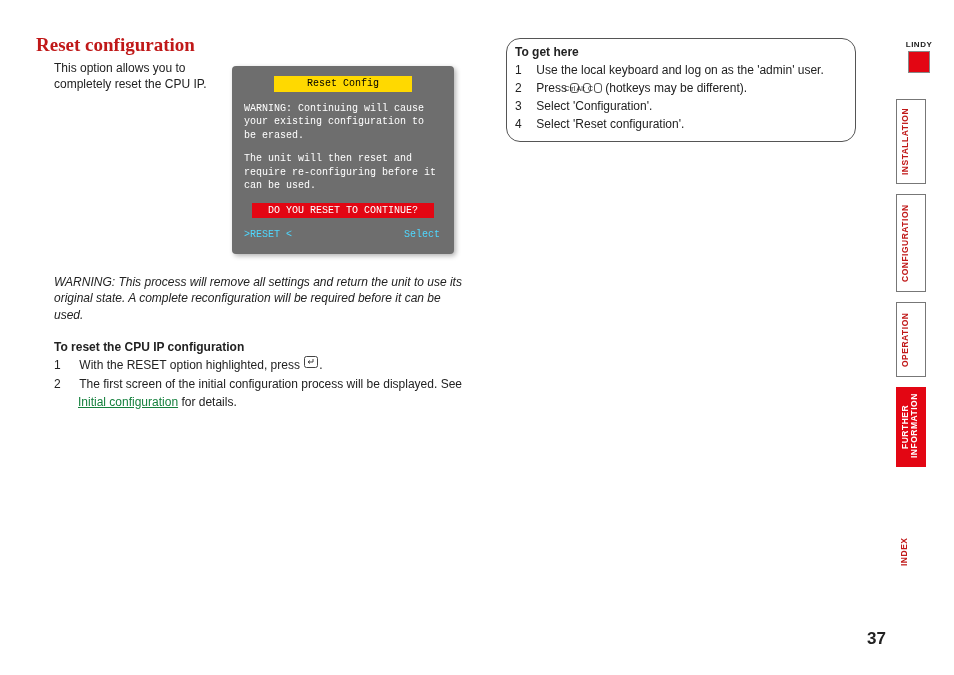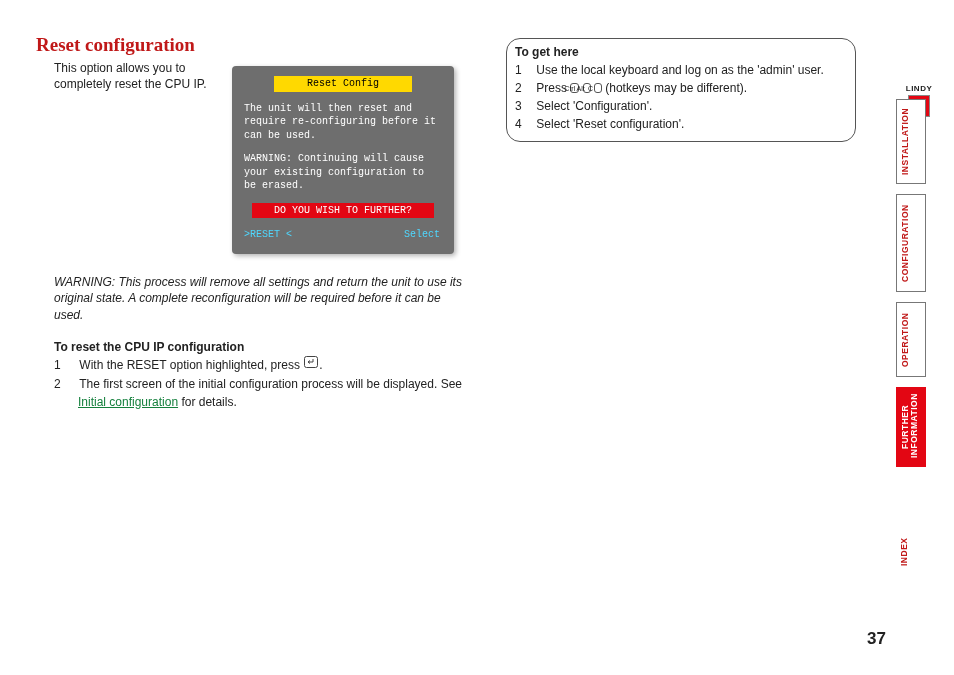--- a/index.html
+++ b/index.html
@@ -3,21 +3,21 @@
 <meta charset="utf-8">
 <style>
   * { box-sizing: border-box; margin: 0; padding: 0; }
   html, body { width: 954px; height: 675px; font-family: "Helvetica Neue", Arial, sans-serif; background: #fff; color: #222; }
   .page { position: relative; width: 954px; height: 675px; padding: 34px 30px 28px 36px; }
   .content { display: flex; gap: 40px; }
   .leftcol { width: 430px; }
   .rightcol { width: 350px; }
   .sidetabs { position: absolute; right: 28px; top: 44px; width: 30px; display: flex; flex-direction: column; gap: 10px; align-items: stretch; }
   .logo { position: absolute; right: 20px; top: 40px; width: 30px; text-align: center; }
-  .logo-text { font-weight: bold; font-size: 8px; letter-spacing: 0.5px; margin-top: 44px; }
+  .logo-text { font-weight: bold; font-size: 8px; letter-spacing: 0.5px; }
   .logo-square { width: 22px; height: 22px; background: #e30613; border: 1px solid #888; margin: 2px auto 0; }
   .tab { writing-mode: vertical-rl; transform: rotate(180deg); text-align: center; font-size: 8.5px; letter-spacing: 0.5px; border: 1px solid #777; padding: 8px 4px; font-weight: bold; cursor: pointer; line-height: 1.1; }
   .tab.white { background: #fff; color: #c01818; }
   .tab.red { background: #e30613; color: #fff; border-color: #e30613; }
   .tab.noborder { border: none; }
   .tab.installation { height: 85px; margin-top: 55px; }
   .tab.configuration { height: 98px; }
   .tab.operation { height: 75px; }
   .tab.further { height: 80px; }
   .tab.index { height: 50px; margin-top: 50px; }
@@ -73,24 +73,24 @@
 
     <div class="leftcol">
       <h1 class="title">Reset configuration</h1>
 
       <div class="twoup">
         <div class="intro">This option allows you to completely reset the CPU IP.</div>
 
         <div class="dialog">
           <div class="hdr">Reset Config</div>
           <div class="body">
+            <p>WARNING: Continuing will cause your existing configuration to be erased.</p>
             <p>The unit will then reset and require re-configuring before it can be used.</p>
-            <p>WARNING: Continuing will cause your existing configuration to be erased.</p>
           </div>
-          <div class="ask">DO YOU WISH TO FURTHER?</div>
+          <div class="ask">DO YOU RESET TO CONTINUE?</div>
           <div class="btns">
             <span class="sel">&gt;RESET &lt;</span>
             <span>Select</span>
           </div>
         </div>
       </div>
 
       <p class="warning">WARNING: This process will remove all settings and return the unit to use its original state. A complete reconfiguration will be required before it can be used.</p>
 
       <div class="substeps">

